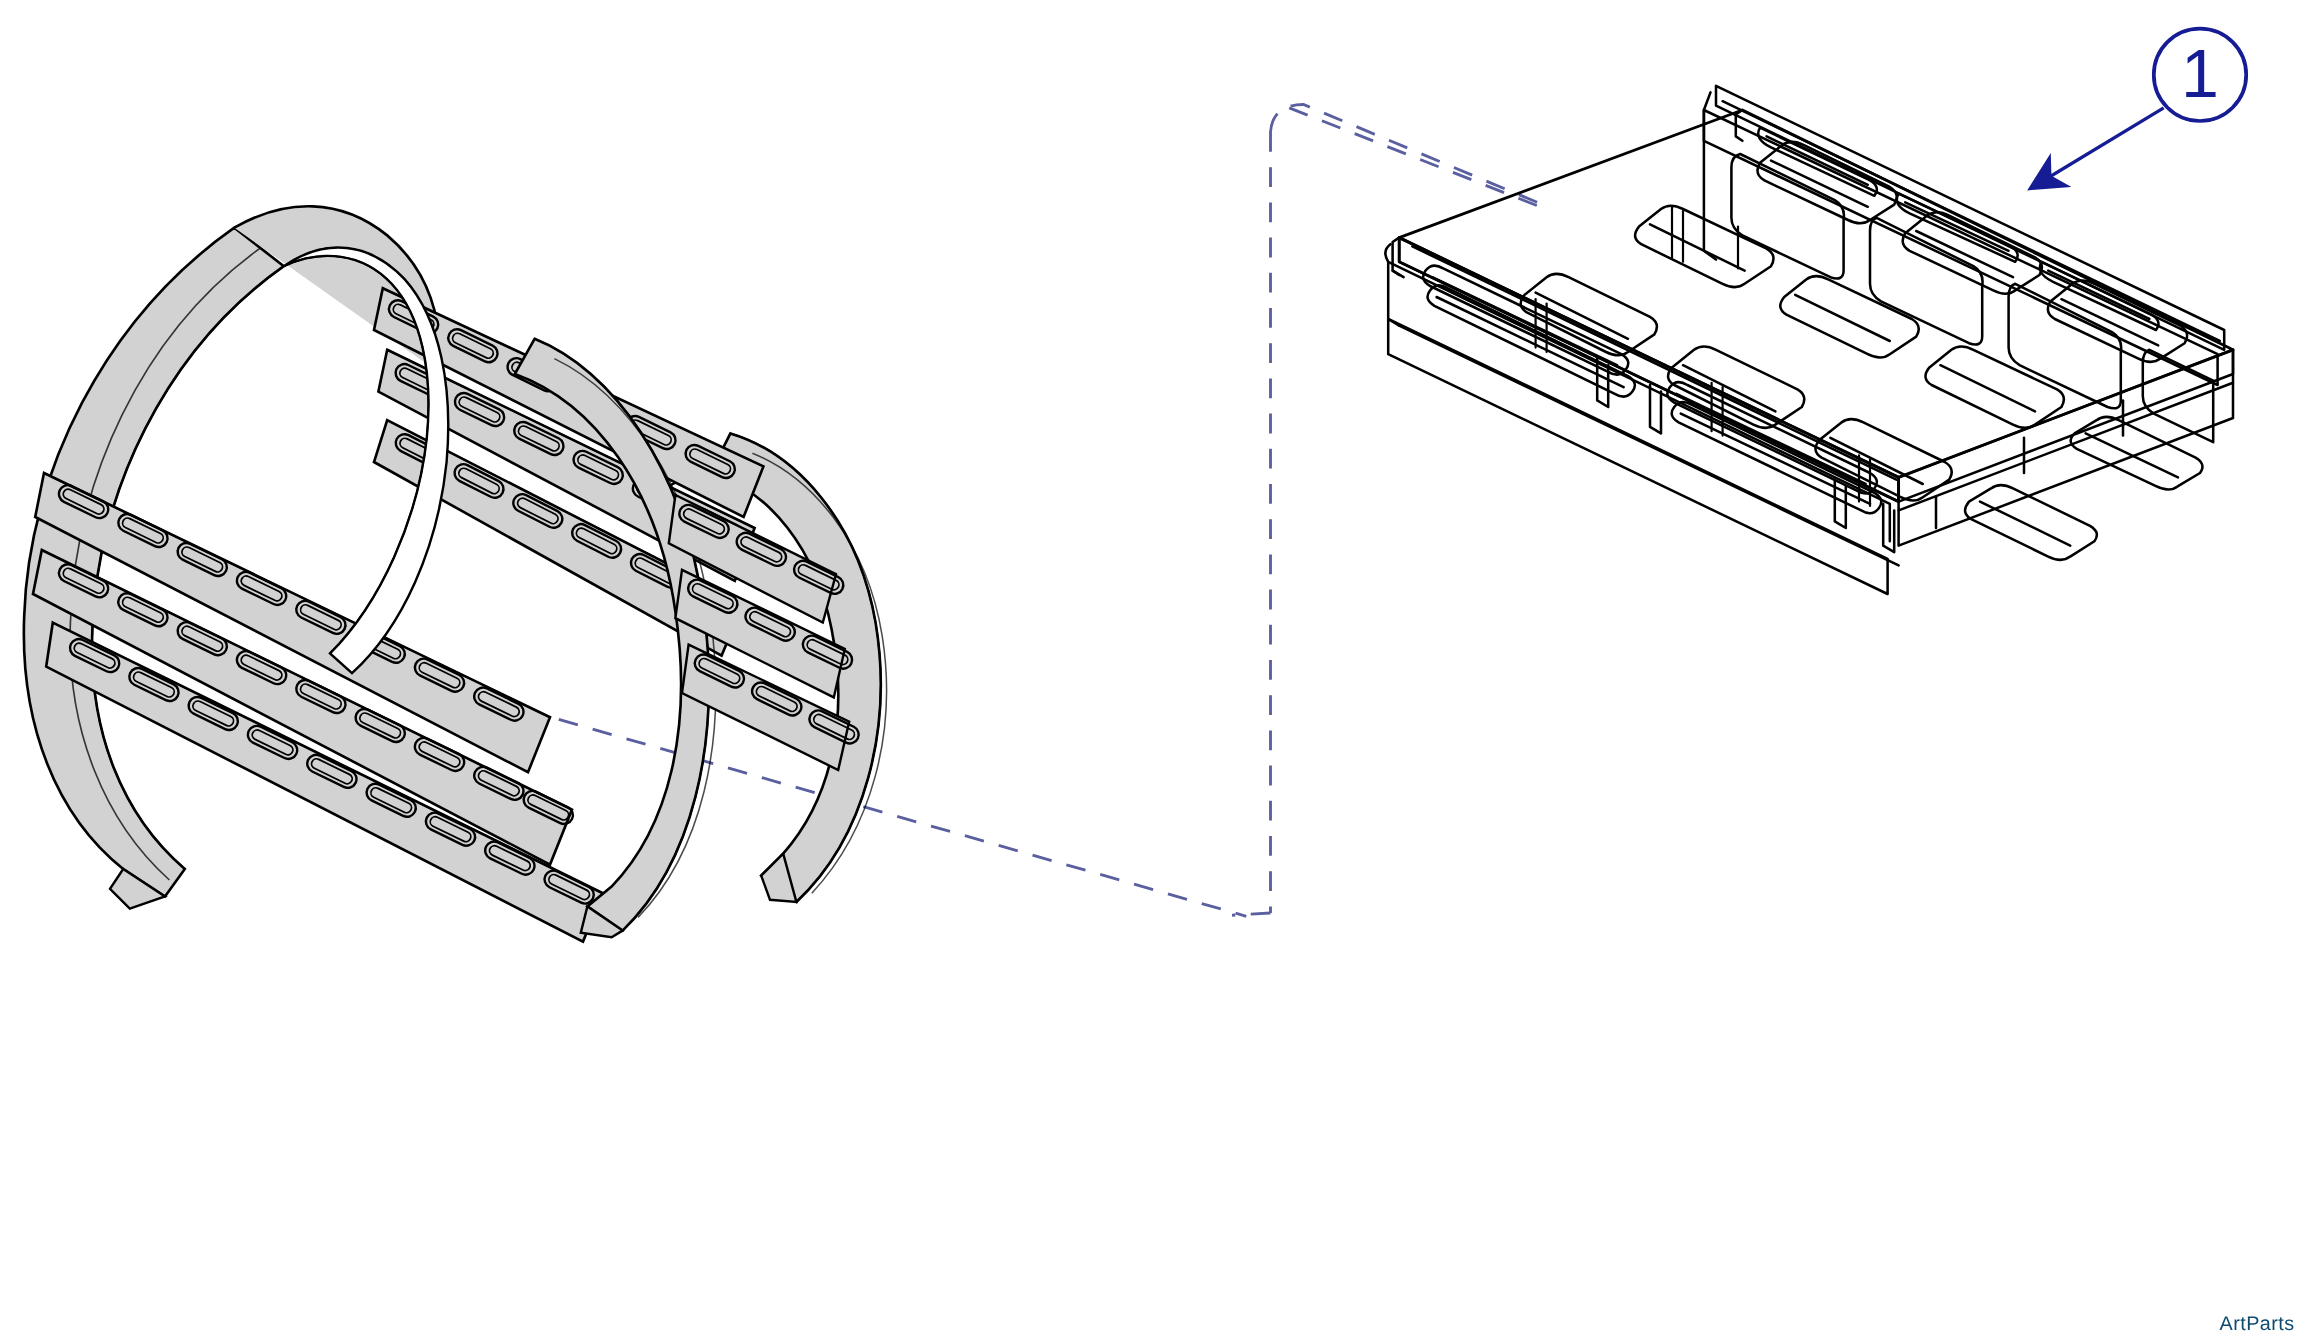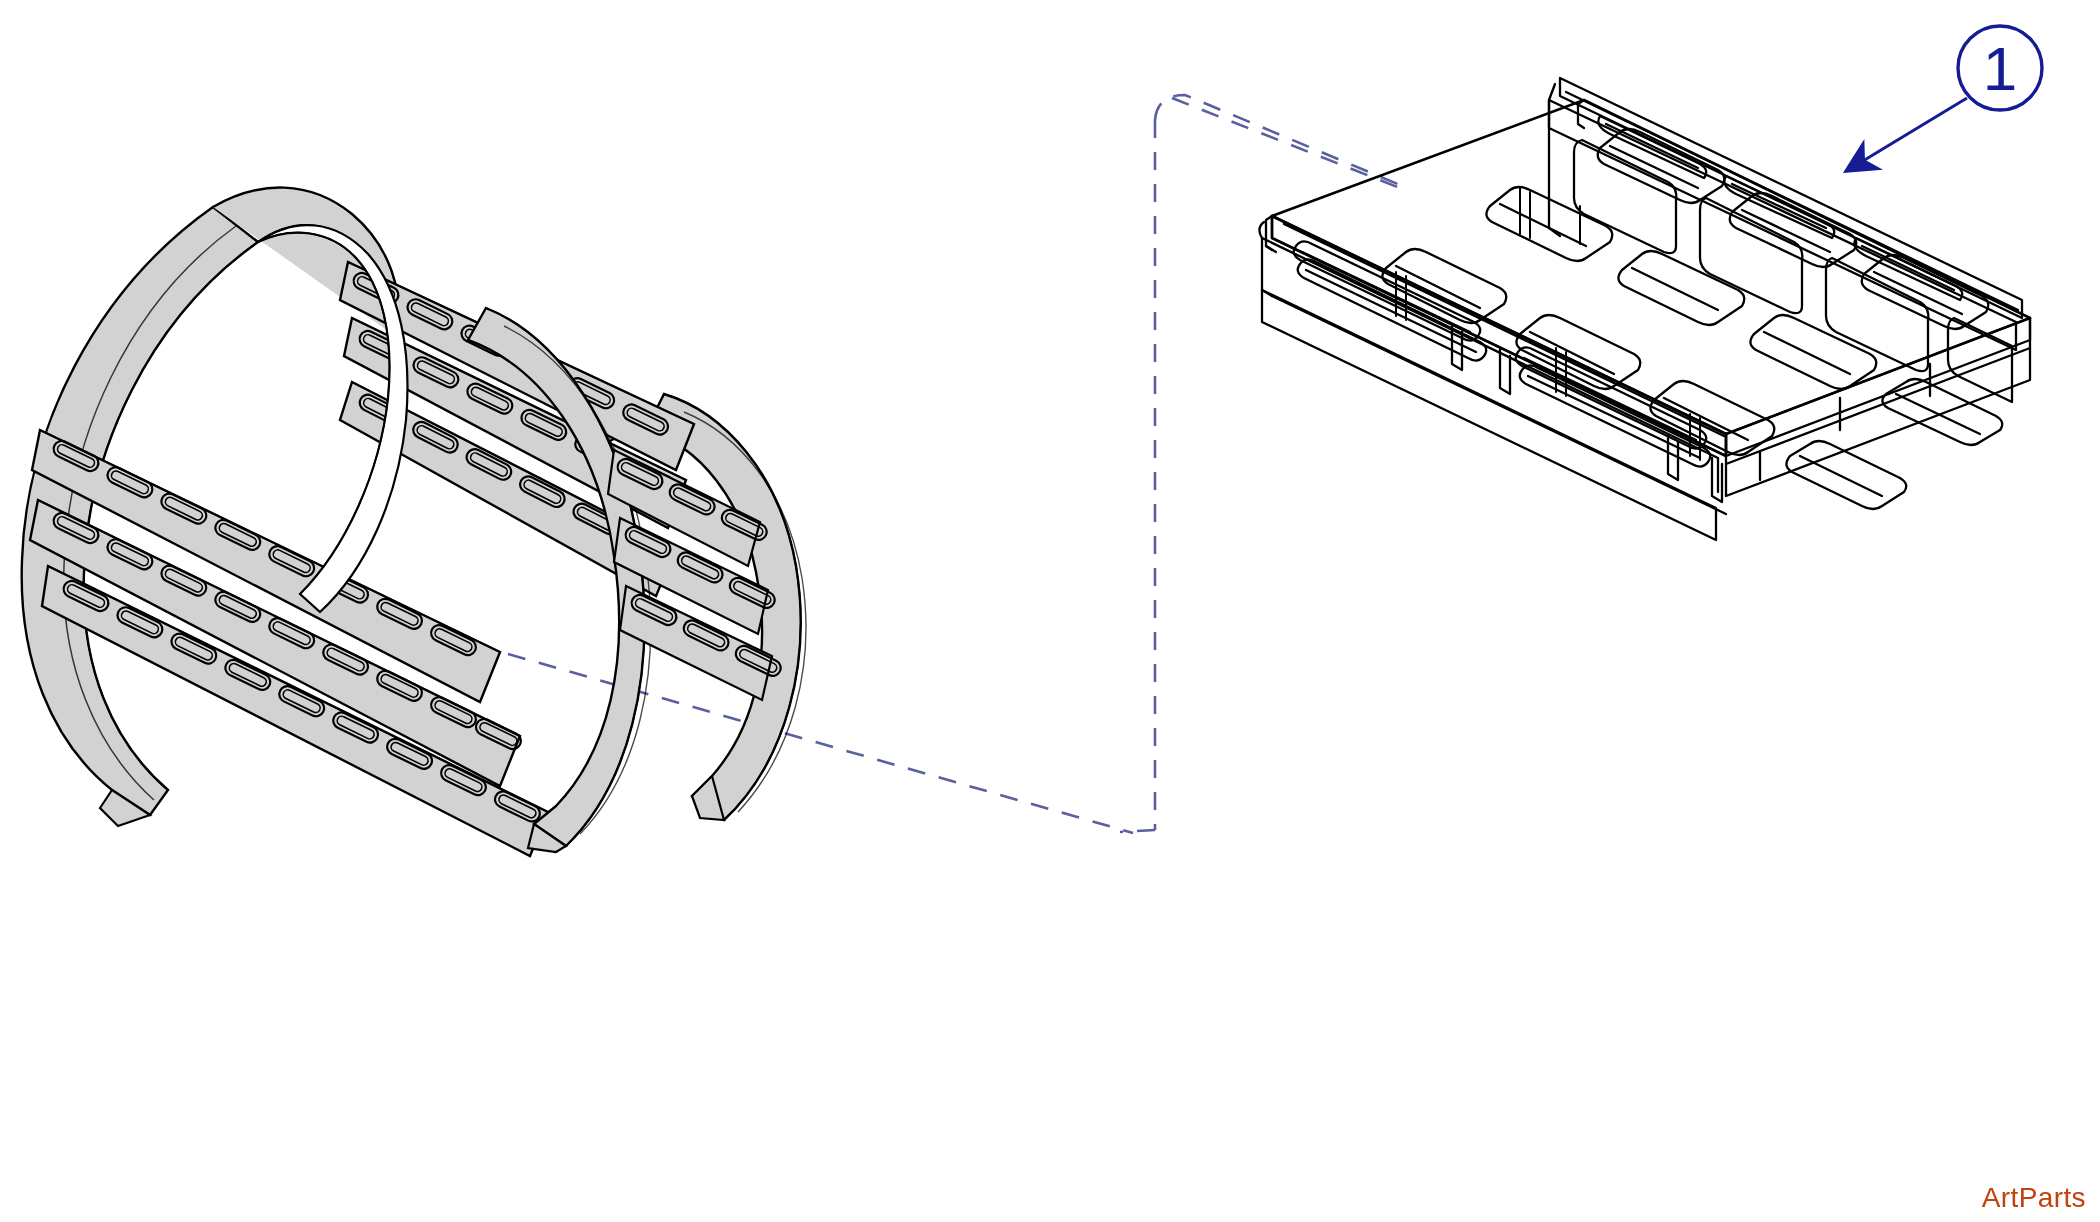--- a/index.html
+++ b/index.html
@@ -28,23 +28,23 @@
     top: 0;
     width: 2100px;
     height: 1222px;
     display: block;
   }
   .watermark {
     position: absolute;
     right: 14px;
     bottom: 8px;
     font-family: "Liberation Sans", sans-serif;
-    font-size: 28px;
+    font-size: 18px;
     letter-spacing: 0.4px;
-    color: #c2410c;
+    color: #0c4a6e;
     user-select: none;
     white-space: nowrap;
   }
   .balloon-text {
     font-family: "Liberation Sans", sans-serif;
     font-size: 62px;
     font-weight: 400;
   }
 </style>
 </head>

